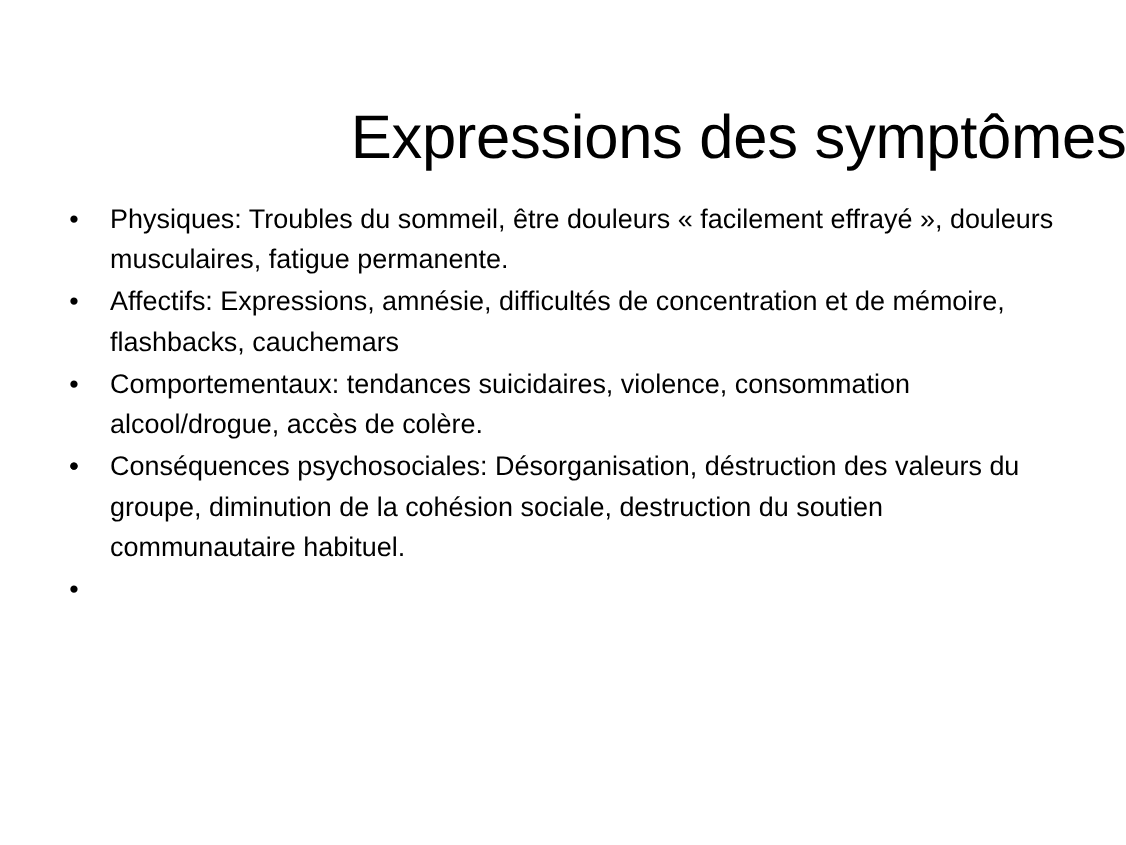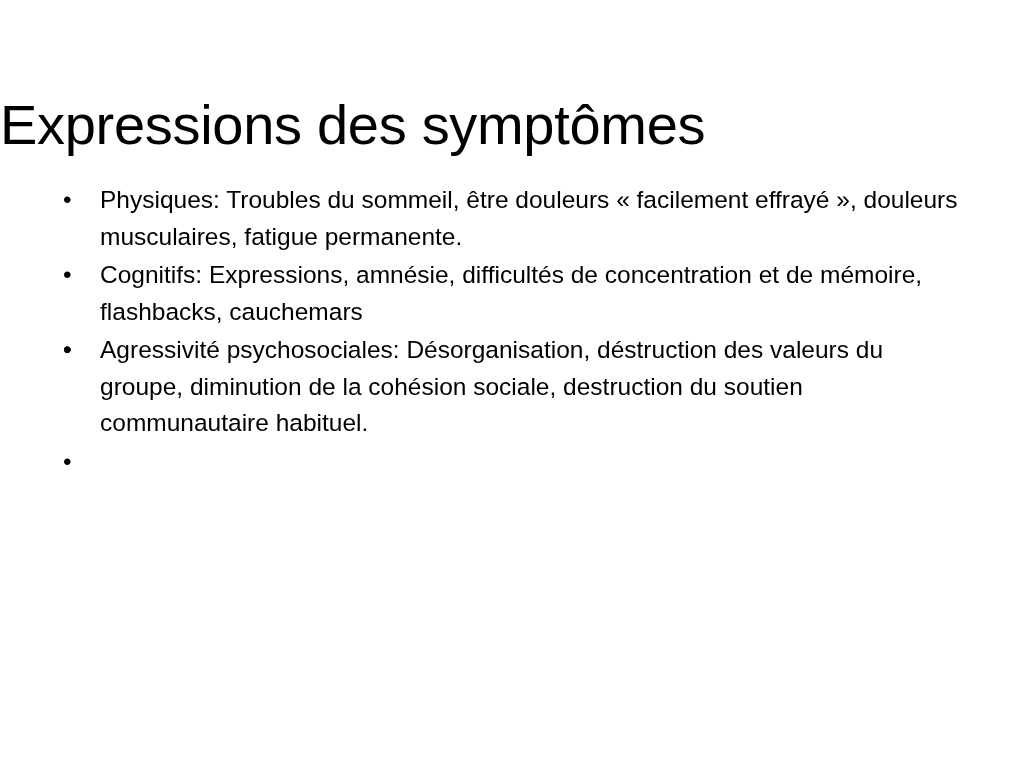--- a/index.html
+++ b/index.html
@@ -19,21 +19,21 @@
     color: #000000;
     -webkit-font-smoothing: antialiased;
   }
 
   
   .slide-title {
     position: absolute;
     left: 0;
     right: 0;
     top: 57px;
-    text-align: left;
+    text-align: right;
     font-size: 56px;
     line-height: 1.08;
     font-weight: 400;
     letter-spacing: -0.3px;
     color: #000000;
     white-space: nowrap;
   }
 
   
   .body-list {
@@ -85,34 +85,35 @@
 
   <ul class="body-list">
 
     <li class="bullet-item">
       <span class="bullet-marker">•</span>
       <span class="bullet-text"><span class="lead">Physiques</span><span>:</span><span> Troubles du sommeil, être douleurs « facilement effrayé », douleurs musculaires, fatigue permanente.</span></span>
     </li>
 
     <li class="bullet-item">
       <span class="bullet-marker">•</span>
-      <span class="bullet-text"><span class="lead">Cognitifs</span><span>:</span><span> Expressions, amnésie, difficultés de concentration et de mémoire, flashbacks, cauchemars</span></span>
+      <span class="bullet-text"><span class="lead">Affectifs</span><span>:</span><span> Expressions, amnésie, difficultés de concentration et de mémoire, flashbacks, cauchemars</span></span>
+    </li>
+
+    <li class="bullet-item">
+      <span class="bullet-marker">•</span>
+      <span class="bullet-text"><span class="lead">Comportementaux:</span><span></span><span> tendances suicidaires, violence, consommation alcool/drogue, accès de colère.</span></span>
     </li>
 
     <li class="bullet-item">
       <span class="bullet-marker">•</span>
     </li>
 
     <li class="bullet-item">
       <span class="bullet-marker">•</span>
-    </li>
-
-    <li class="bullet-item">
-      <span class="bullet-marker">•</span>
-      <span class="bullet-text"><span class="lead">Agressivité psychosociales:</span><span></span><span> Désorganisation, déstruction des valeurs du groupe, diminution de la cohésion sociale, destruction du soutien communautaire habituel.</span></span>
+      <span class="bullet-text"><span class="lead">Conséquences psychosociales:</span><span></span><span> Désorganisation, déstruction des valeurs du groupe, diminution de la cohésion sociale, destruction du soutien communautaire habituel.</span></span>
     </li>
 
     <li class="bullet-item">
       <span class="bullet-marker">•</span>
     </li>
 
   </ul>
 
 </div>
 

